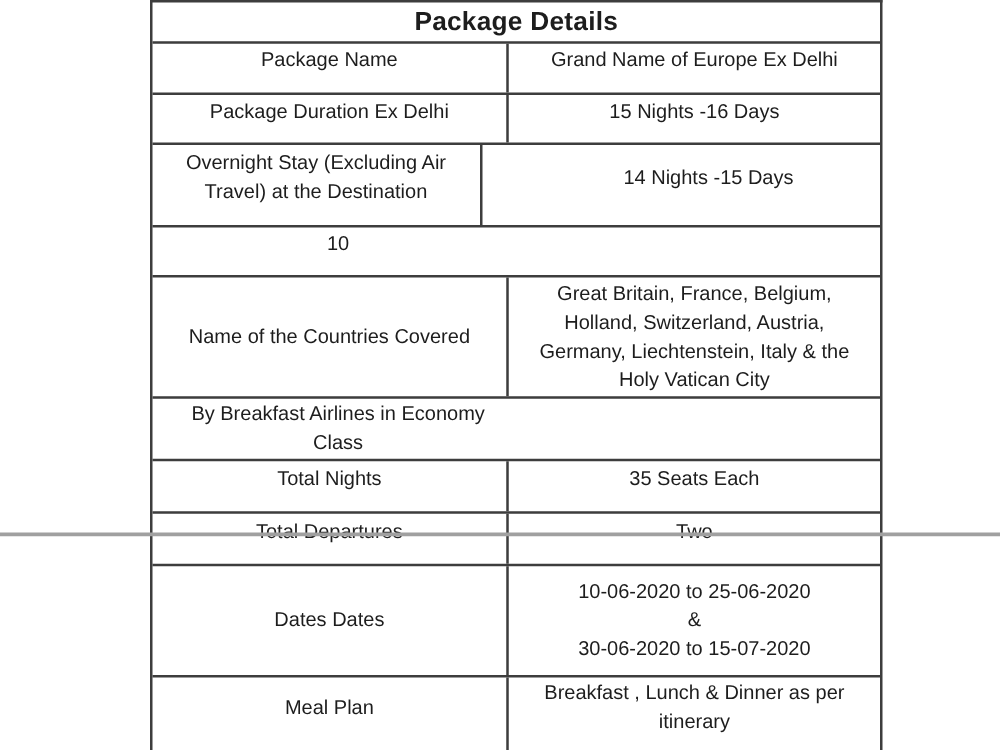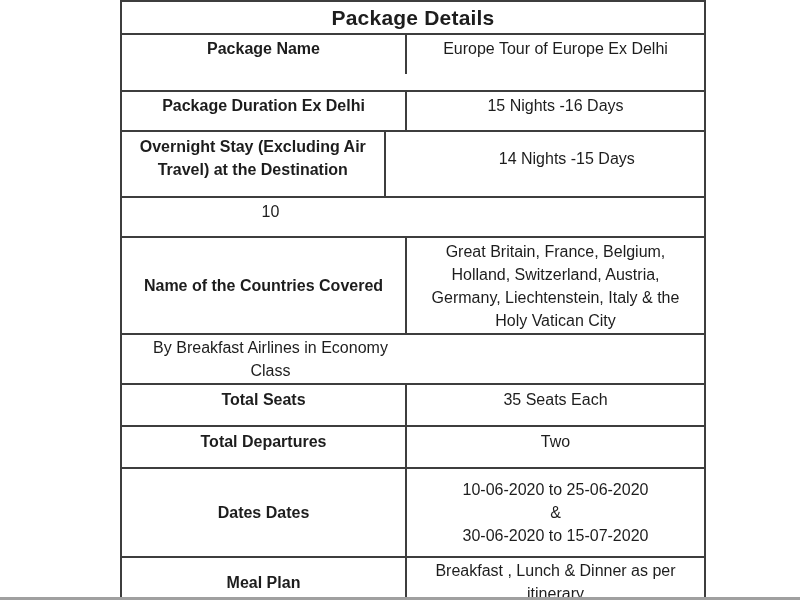--- a/index.html
+++ b/index.html
@@ -4,62 +4,62 @@
 <style>
   :root{
     --border:#3d3d3d;
     --text:#1d1d1d;
     --background:#ffffff;
     --divider:#a0a0a0;
   }
   *{box-sizing:border-box;margin:0;padding:0;}
   html,body{width:800px;height:600px;overflow:hidden;background:var(--background,#fff);
     font-family:"Liberation Sans","DejaVu Sans",sans-serif;color:var(--text,#1d1d1d);}
-  .page{position:relative;width:800px;height:600px;background:var(--background,#fff);}
+  .page{position:relative;width:800px;height:429px;background:var(--background,#fff);}
   .pkg-table{
     position:absolute;left:120px;top:0;width:586px;
     border-left:2px solid var(--border);
     border-right:2px solid var(--border);
     border-top:2px solid var(--border);
   }
   .t-header{
     height:31px;display:flex;align-items:center;justify-content:center;
     font-weight:bold;font-size:21px;letter-spacing:.2px;
   }
   .t-row{display:flex;border-top:2px solid var(--border);}
   .cell{
     display:flex;align-items:center;justify-content:center;
     text-align:center;font-size:16px;line-height:23px;white-space:pre-line;
     padding-left:2px;padding-right:2px;
   }
-  .cell.label{width:285px;border-right:2px solid var(--border);font-weight:bold;}
+  .cell.label{width:285px;border-right:2px solid var(--border);font-weight:normal;}
   .cell.value{width:297px;}
   
-  .r0{height:41px;} .r1{height:40px;margin-top:16px;} .r2{height:66px;gap:44px;} .r3{height:40px;}
+  .r0{height:41px;} .r1{height:40px;} .r2{height:66px;gap:44px;} .r3{height:40px;}
   .r4{height:97px;} .r5{height:50px;} .r6{height:42px;} .r7{height:42px;}
   .r8{height:89px;} .r9{height:70px;}
   
   .r0 .cell,.r1 .cell,.r2 .cell,.r3 .cell,.r6 .cell,.r7 .cell{padding-bottom:12px;}
   .r8 .cell{}
   .r9 .cell{padding-bottom:20px;}
   .bottom-strip{
     position:absolute;left:0;bottom:0;width:800px;height:3px;
     background:var(--divider,#a0a0a0);
   }
 </style>
 </head>
 <body>
 
 <div class="page">
   <div class="pkg-table">
     <div class="t-header">Package Details</div>
 
     <div class="t-row r0">
       <div class="cell label">Package Name</div>
-      <div class="cell value">Europe Tour of Europe Ex Delhi</div>
+      <div class="cell value">Grand Name of Europe Ex Delhi</div>
     </div>
 
     <div class="t-row r1">
       <div class="cell label">Package Duration Ex Delhi</div>
       <div class="cell value">15 Nights -16 Days</div>
     </div>
 
     <div class="t-row r2">
       <div class="cell label">Overnight Stay (Excluding Air
 Travel) at the Destination</div>
@@ -77,21 +77,21 @@
 Germany, Liechtenstein, Italy &amp; the
 Holy Vatican City</div>
     </div>
 
     <div class="t-row r5">
       <div class="cell value">By Breakfast Airlines in Economy
 Class</div>
     </div>
 
     <div class="t-row r6">
-      <div class="cell label">Total Seats</div>
+      <div class="cell label">Total Nights</div>
       <div class="cell value">35 Seats Each</div>
     </div>
 
     <div class="t-row r7">
       <div class="cell label">Total Departures</div>
       <div class="cell value">Two</div>
     </div>
 
     <div class="t-row r8">
       <div class="cell label">Dates Dates</div>

